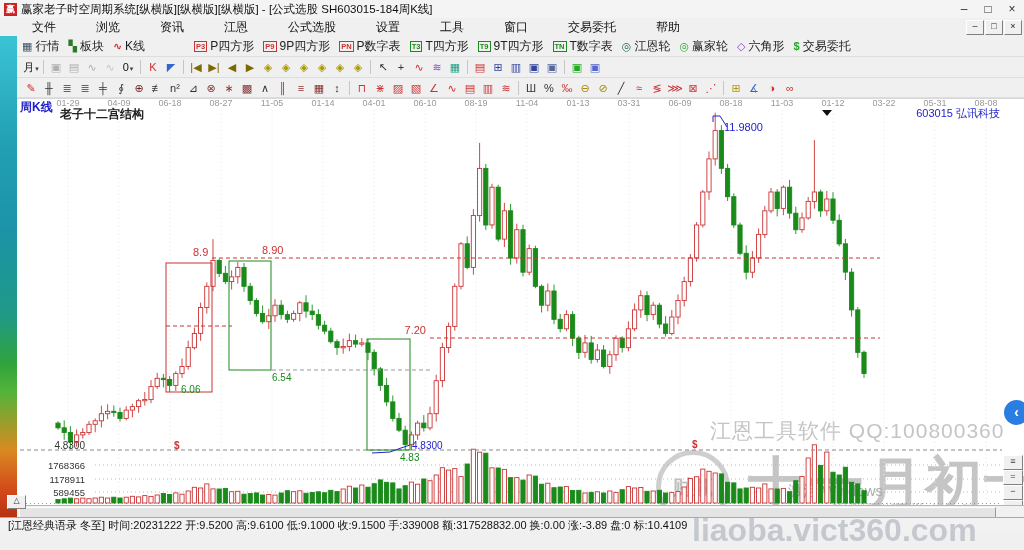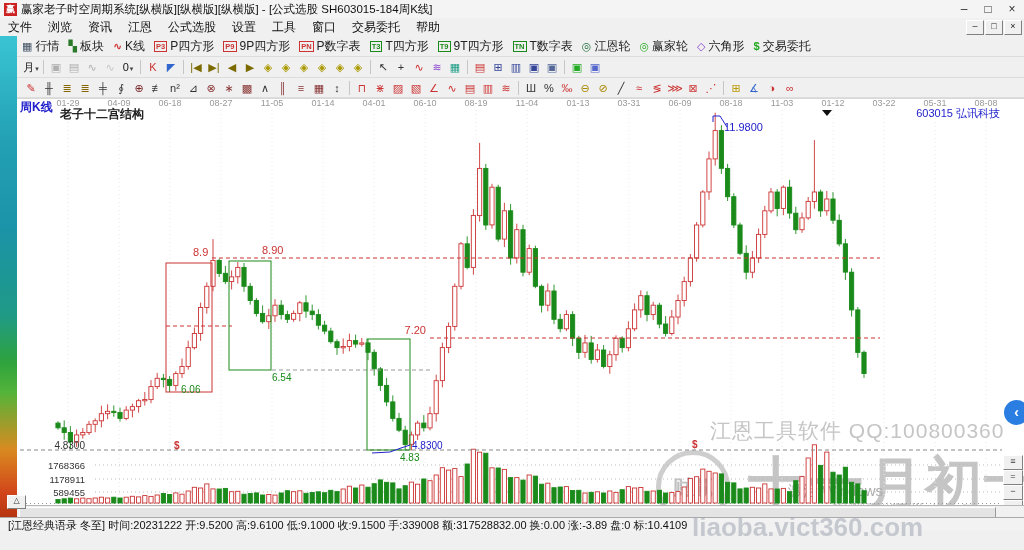--- a/index.html
+++ b/index.html
@@ -7,21 +7,21 @@
   #app{position:relative;width:1024px;height:550px;}
   
   .titlebar{position:absolute;left:0;top:0;width:1024px;height:18px;background:#f4f4f4;
     border-bottom:1px solid #e2e2e2;display:flex;align-items:center;font-size:11.5px;color:#111;}
   .app-logo{width:13px;height:13px;background:#c22;color:#fff;font-size:9px;line-height:13px;
     text-align:center;margin:0 4px 0 4px;font-weight:bold;}
   .win-controls{margin-left:auto;display:flex;}
   .win-btn{width:24px;height:17px;text-align:center;line-height:16px;font-size:12px;color:#333;}
   .menubar{position:absolute;left:0;top:18px;width:1024px;height:18px;background:#f0f0f0;
     border-bottom:1px solid #e0e0e0;display:flex;align-items:center;font-size:12px;color:#111;}
-  .menu-item{padding:0 8px;line-height:18px;}
+  .menu-item{padding:0 8px;line-height:18px;margin-left:24px;}
   .mdi-controls{margin-left:auto;display:flex;margin-right:2px;}
   .mdi-btn{width:16px;height:13px;background:#f0f0f0;border:1px solid;border-color:#fff #808080 #808080 #fff;
     font-size:9px;line-height:11px;text-align:center;color:#222;margin-left:1px;}
   .toolbar{position:absolute;left:0;width:1024px;background:#f0f0f0;display:flex;align-items:center;
     border-bottom:1px solid #ddd;padding-left:22px;box-sizing:border-box;}
   #toolbar-main{top:36px;height:21px;font-size:12px;color:#222;}
   .tb-btn{display:flex;align-items:center;margin-right:9px;white-space:nowrap;}
   .tb-btn .ico{font-size:11px;font-weight:bold;margin-right:3px;}
   .tb-btn .ico.boxed{font-size:7.5px;border:1px solid;padding:0 1px;line-height:9px;font-weight:bold;}
   #toolbar-nav{top:57px;height:21px;}
@@ -38,21 +38,21 @@
   #chart-svg{position:absolute;left:0;top:98px;z-index:2;}
   
   .wm{position:absolute;color:#c5c5c5;z-index:1;white-space:nowrap;}
   #wm-qq{left:710px;top:417px;font-size:21px;letter-spacing:1px;}
   #wm-circle{left:656px;top:450px;width:64px;height:64px;border:5px solid rgba(185,185,185,.7);
     border-radius:50%;display:flex;align-items:center;justify-content:center;font-size:20px;
     color:rgba(185,185,185,.9);font-weight:bold;}
   #wm-brand{left:748px;top:446px;font-size:57px;font-weight:bold;color:rgba(183,183,183,.8);letter-spacing:2px;}
   #wm-win1{left:788px;top:482px;font-size:15px;color:#ababab;}
   #wm-win2{left:833px;top:501px;font-size:10px;color:#b8b8b8;}
-  #wm-url{left:692px;top:512px;font-size:26px;color:rgba(160,168,178,.55);z-index:4;font-weight:bold;}
+  #wm-url{left:692px;top:512px;font-size:32px;color:rgba(160,168,178,.55);z-index:4;font-weight:bold;}
   
   .collapse-btn{position:absolute;left:1004px;top:400px;width:25px;height:25px;border-radius:50%;
     background:#2a7de1;color:#fff;font-size:14px;font-weight:bold;text-align:center;line-height:24px;z-index:3;}
   .pane-btn{position:absolute;left:1003px;width:18px;height:13px;background:#f0f0f0;z-index:3;
     border:1px solid;border-color:#fff #808080 #808080 #fff;font-size:9px;line-height:11px;text-align:center;color:#333;}
   .vol-up-btn{position:absolute;left:7px;top:495px;width:17px;height:12px;background:#f0f0f0;z-index:7;
     border:1px solid;border-color:#fff #808080 #808080 #fff;font-size:8px;line-height:10px;text-align:center;color:#333;}
   
   .scrollbar{position:absolute;left:17px;top:505px;width:1007px;height:12px;background:#f1f1f1;
     border-top:1px solid #b5b5b5;z-index:3;}
@@ -96,21 +96,21 @@
       </span>
       <span class="tb-btn">
         <span class="ico" style="color: rgb(42, 122, 42);">▚</span>
         <span>板块</span>
       </span>
       <span class="tb-btn">
         <span class="ico" style="color: rgb(204, 51, 51);">∿</span>
         <span>K线</span>
       </span>
       <span class="tb-btn">
-        <span class="ico boxed" style="color: rgb(204, 51, 51); border-color: rgb(204, 51, 51);">P3</span>
+        <span class="ico boxed" style="color: rgb(204, 51, 51); border-color: rgb(204, 51, 51); margin-left: 40px;">P3</span>
         <span>P四方形</span>
       </span>
       <span class="tb-btn">
         <span class="ico boxed" style="color: rgb(204, 51, 51); border-color: rgb(204, 51, 51);">P9</span>
         <span>9P四方形</span>
       </span>
       <span class="tb-btn">
         <span class="ico boxed" style="color: rgb(204, 51, 51); border-color: rgb(204, 51, 51);">PN</span>
         <span>P数字表</span>
       </span>

